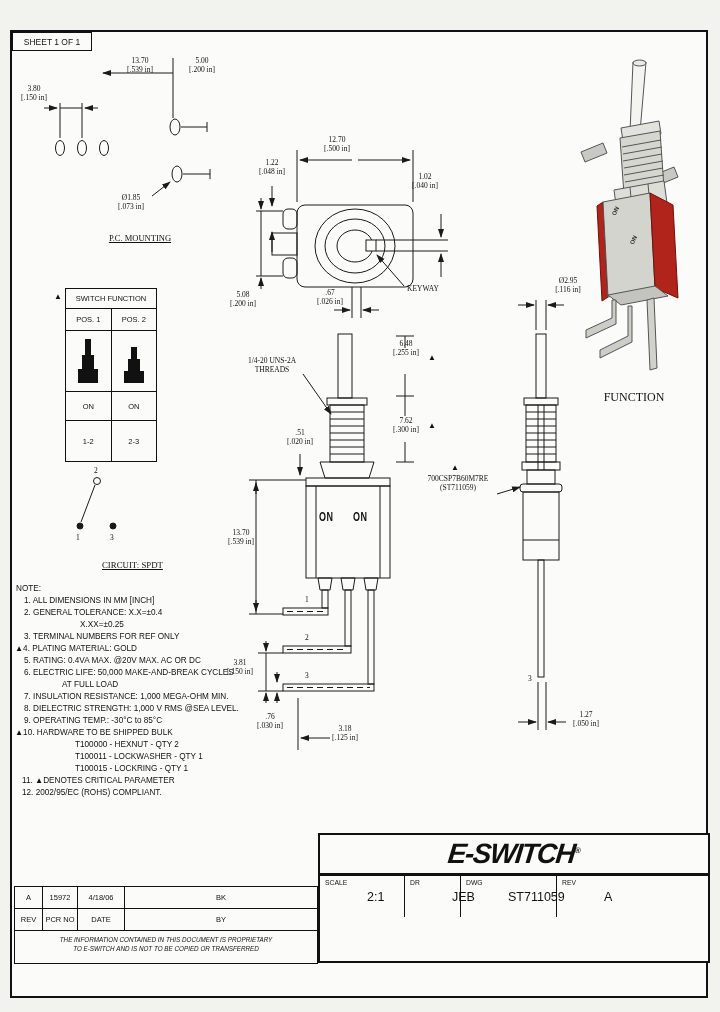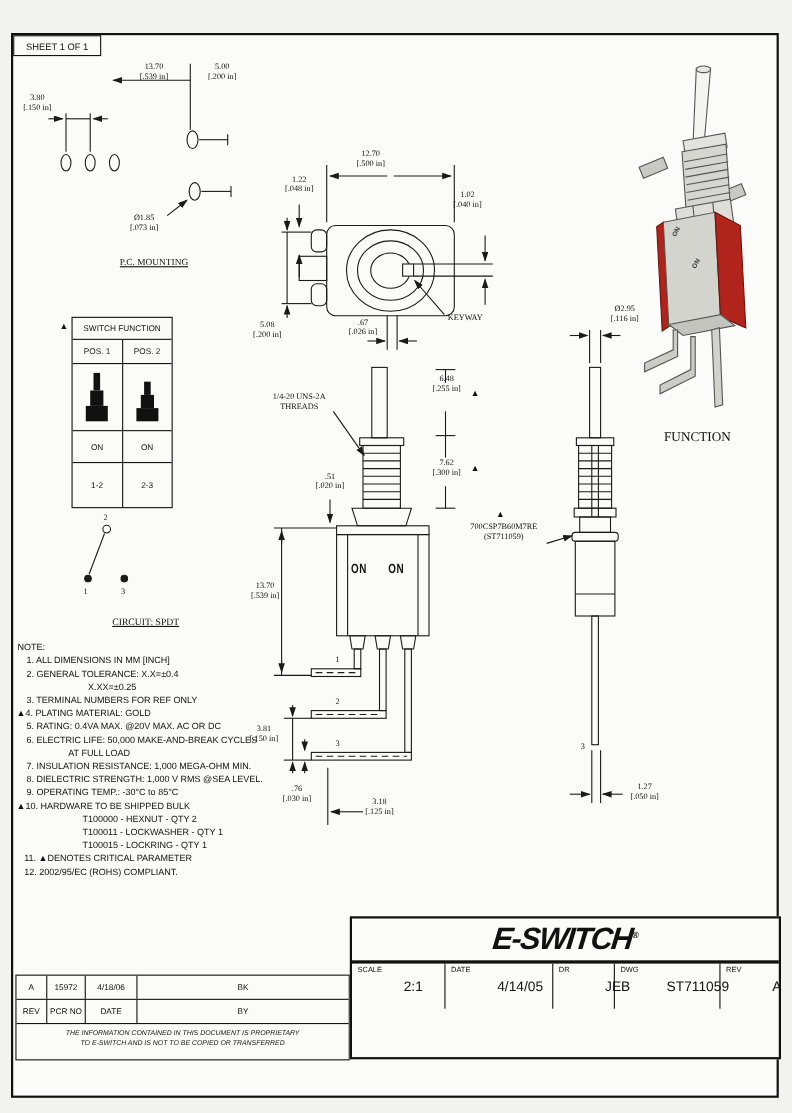--- a/index.html
+++ b/index.html
@@ -426,24 +426,20 @@
 
   <div class="tb">
     <div class="logo">
       <span class="logotext"><span>E-SWITCH</span><sup>®</sup></span>
     </div>
     <div class="brow">
       <div class="bc bw1">
         <span class="lbl">SCALE</span>
         <span class="bval">2:1</span>
         </div>
-      <div class="bc bw2">
-        <span class="lbl">DATE</span>
-        <span class="bval">4/14/05</span>
-        </div>
       <div class="bc bw3">
         <span class="lbl">DR</span>
         <span class="bval">JEB</span>
         </div>
       <div class="bc bw4">
         <span class="lbl">DWG</span>
         <span class="bval">ST711059</span>
         </div>
       <div class="bc bw5">
         <span class="lbl">REV</span>

